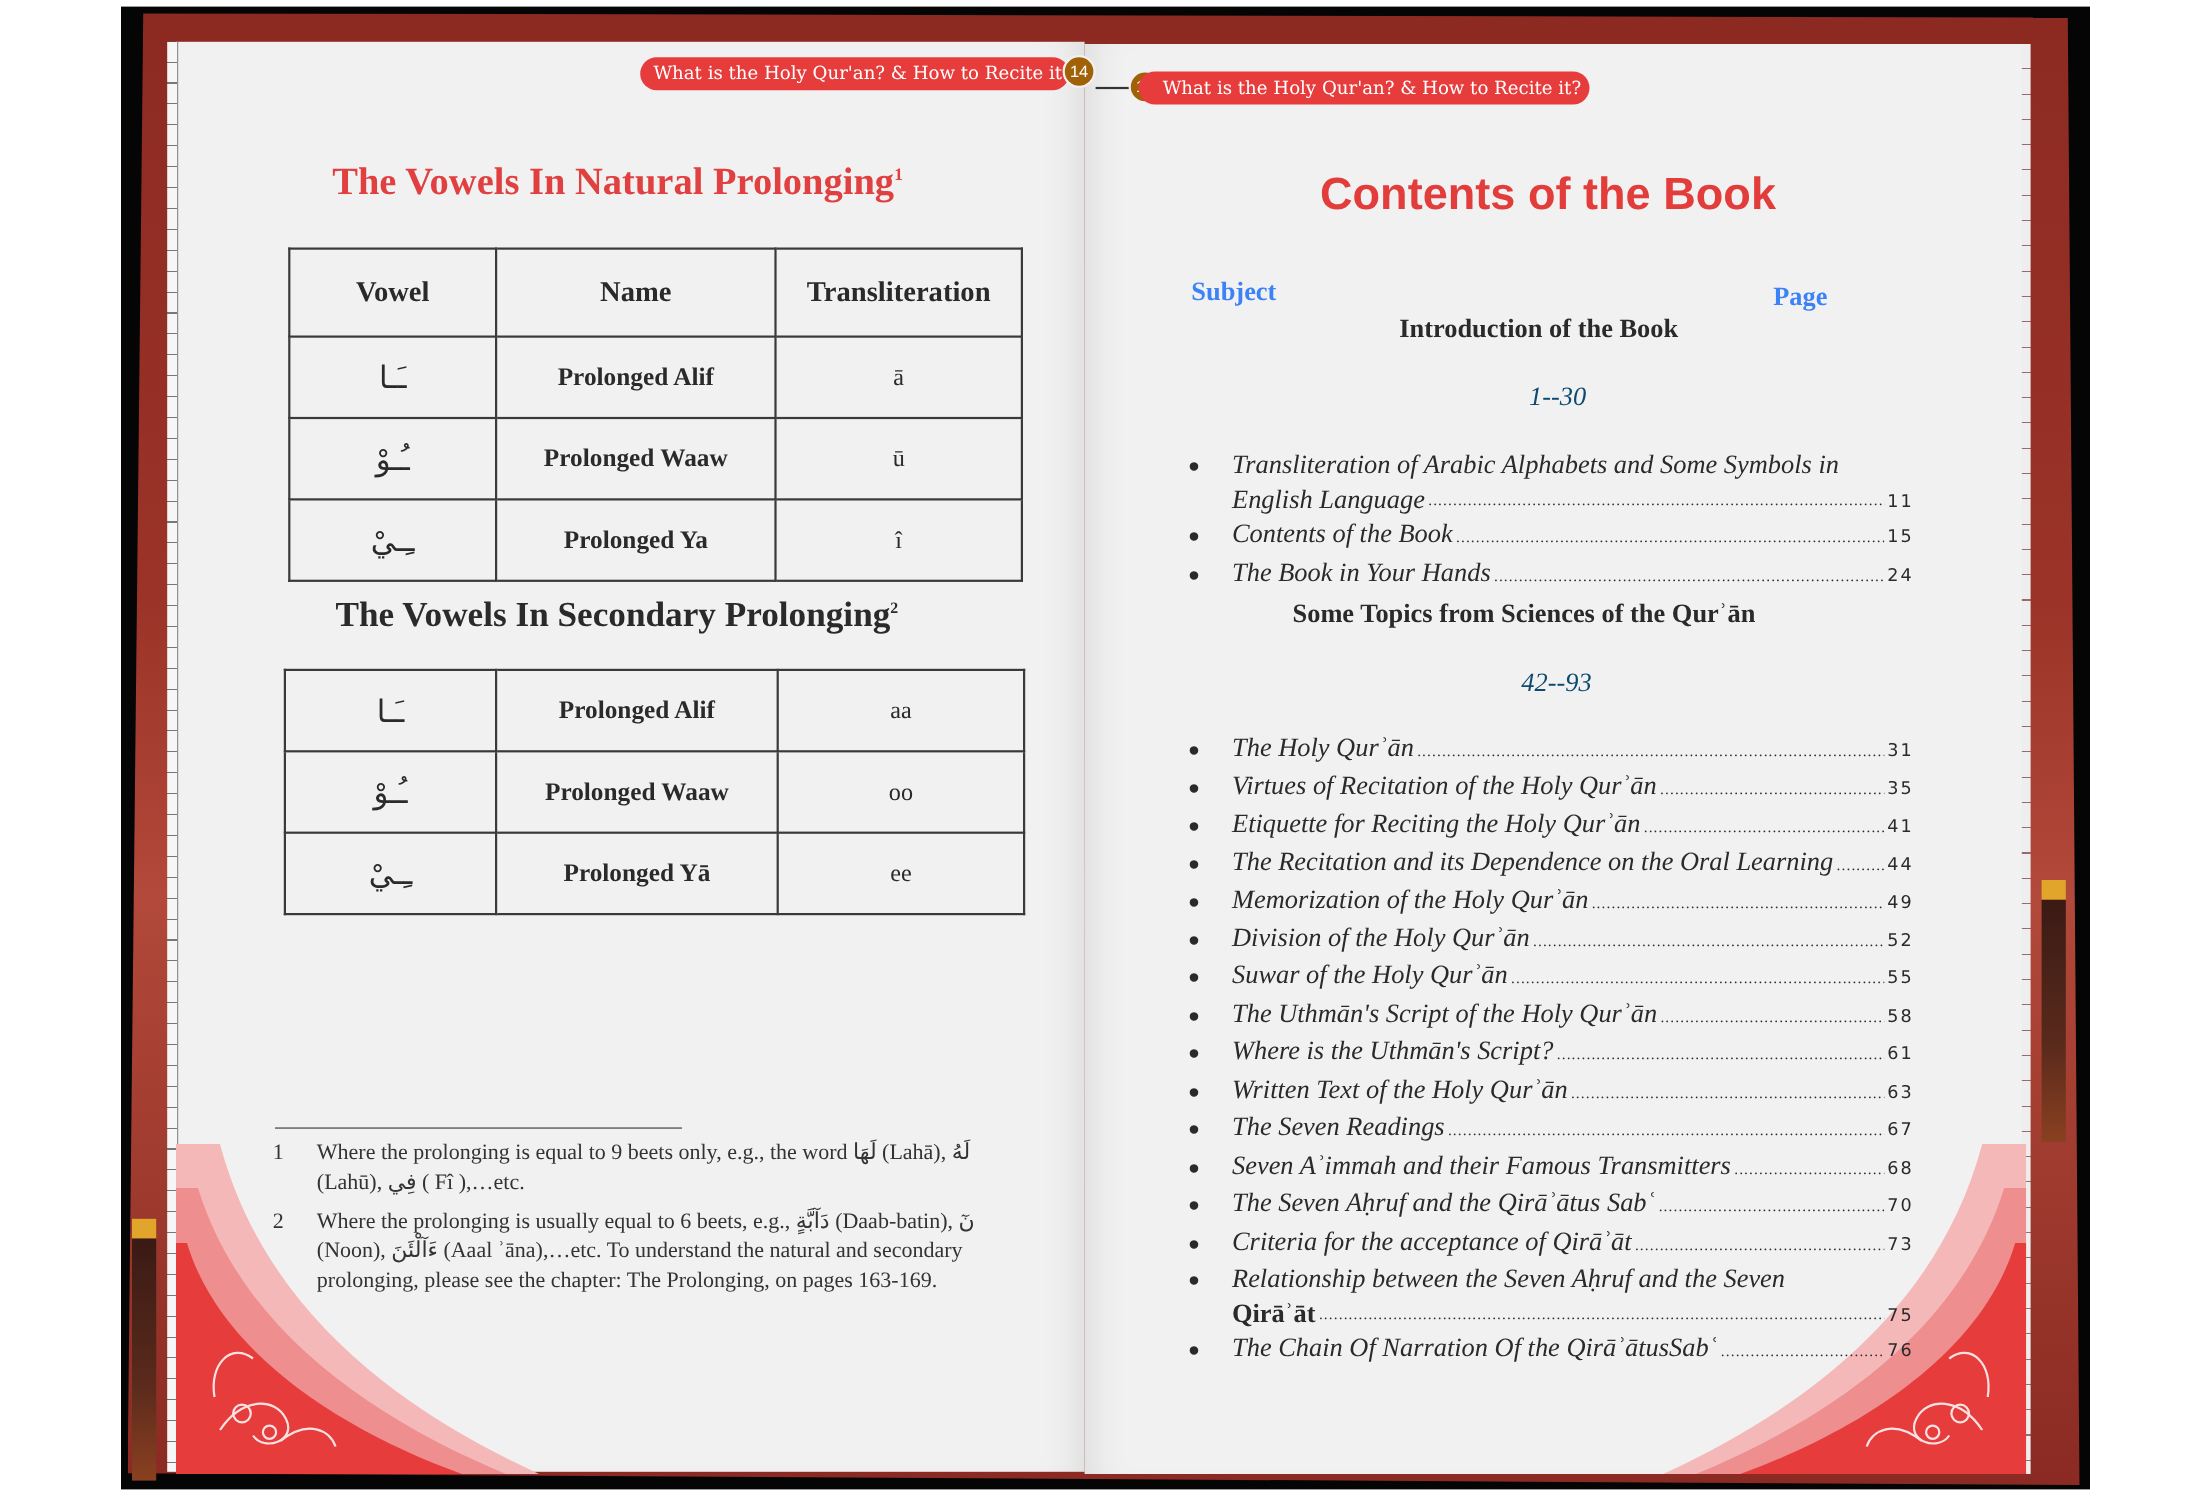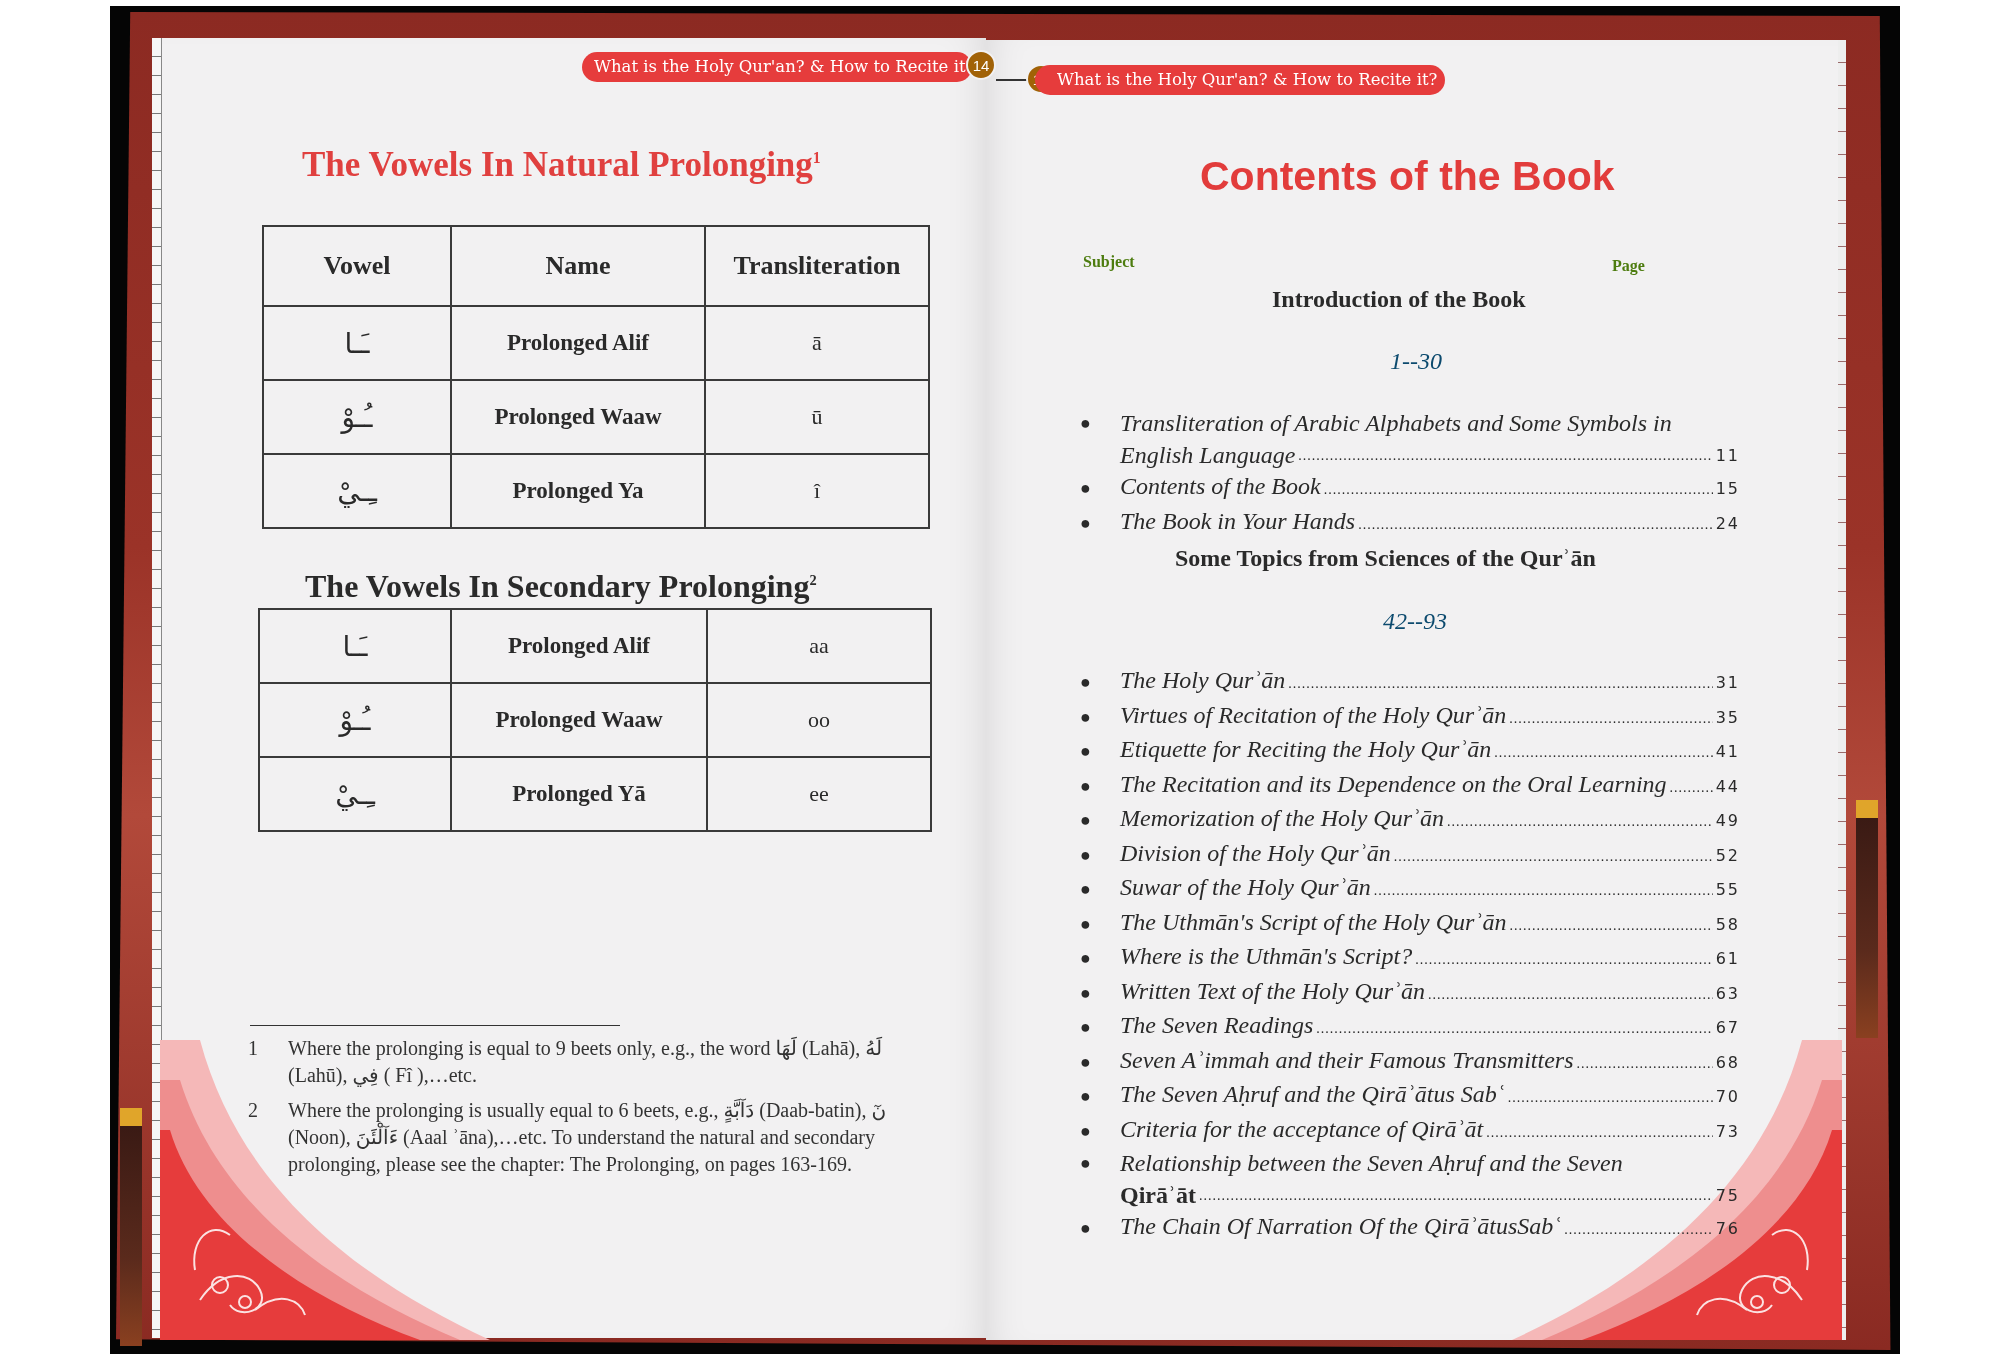--- a/index.html
+++ b/index.html
@@ -49,21 +49,21 @@
   table.vtab th { border: 2px solid #3a3a3a; font-size: 26px; font-weight: bold; color: #2a2a2a; }
 
   .fn-rule { position: absolute; left: 250px; top: 1025px; width: 370px; height: 1px; background: #333; }
   .footnote { position: absolute; left: 248px; width: 690px; font-size: 20px; line-height: 27px; color: #333; }
   .footnote .num { position: absolute; left: 0; top: 0; }
   .footnote .txt { display: block; padding-left: 40px; }
 
   
   .toc-title { position: absolute; left: 1200px; top: 153px; color: #e23c3b; font-family: "Liberation Sans", sans-serif;
                font-size: 41px; font-weight: bold; white-space: nowrap; }
-  .toc-col { position: absolute; font-size: 16px; font-weight: bold; color: #4d7c0f; }
+  .toc-col { position: absolute; font-size: 24px; font-weight: bold; color: #3b82f6; }
   .toc-sec { position: absolute; font-size: 24px; font-weight: bold; color: #2a2a2a; white-space: nowrap; }
   .toc-range { position: absolute; font-size: 24px; font-style: italic; color: #0c4a6e; }
   .toc-list { position: absolute; left: 1080px; width: 660px; list-style: none; }
   .toc-item { position: relative; display: flex; align-items: baseline; font-size: 24px; line-height: 31.5px; font-style: italic; color: #2a2a2a; }
   .toc-item .bullet { width: 40px; flex: none; font-style: normal; font-size: 18px; }
   .toc-item .label { white-space: nowrap; flex: none; }
   .toc-item .dots { flex: 1; overflow: hidden; white-space: nowrap; margin: 0 3px; font-style: normal; letter-spacing: 1px; font-size: 14px; }
   .toc-item .dots::before { content: "................................................................................................................................................................"; }
   .toc-item .pg { flex: none; font-family: "DejaVu Sans", sans-serif; font-style: normal; font-size: 16px; letter-spacing: 2px; }
   .toc-item.wrap { flex-wrap: wrap; }
@@ -142,21 +142,21 @@
     <td class="tr">ū</td>
   </tr>
   <tr style="height:74px;">
     <td class="ar">ـِـيْ</td>
     <td>Prolonged Ya</td>
     <td class="tr">î</td>
   </tr>
 </tbody>
   </table>
 
-<div class="h-dark" style="left:305px; top:568px;text-align:right;">
+<div class="h-dark" style="left:305px; top:540px;text-align:right;">
   <span>The Vowels In Secondary Prolonging</span><sup>2</sup>
 </div>
 
 <table class="vtab" style="left:258px; top:608px; width:674px;">
   <tbody>
       <tr style="height:74px;">
     <td class="ar" style="width:192px;">ـَـا</td>
     <td style="width:256px;">Prolonged Alif</td>
     <td class="tr">aa</td>
   </tr>

